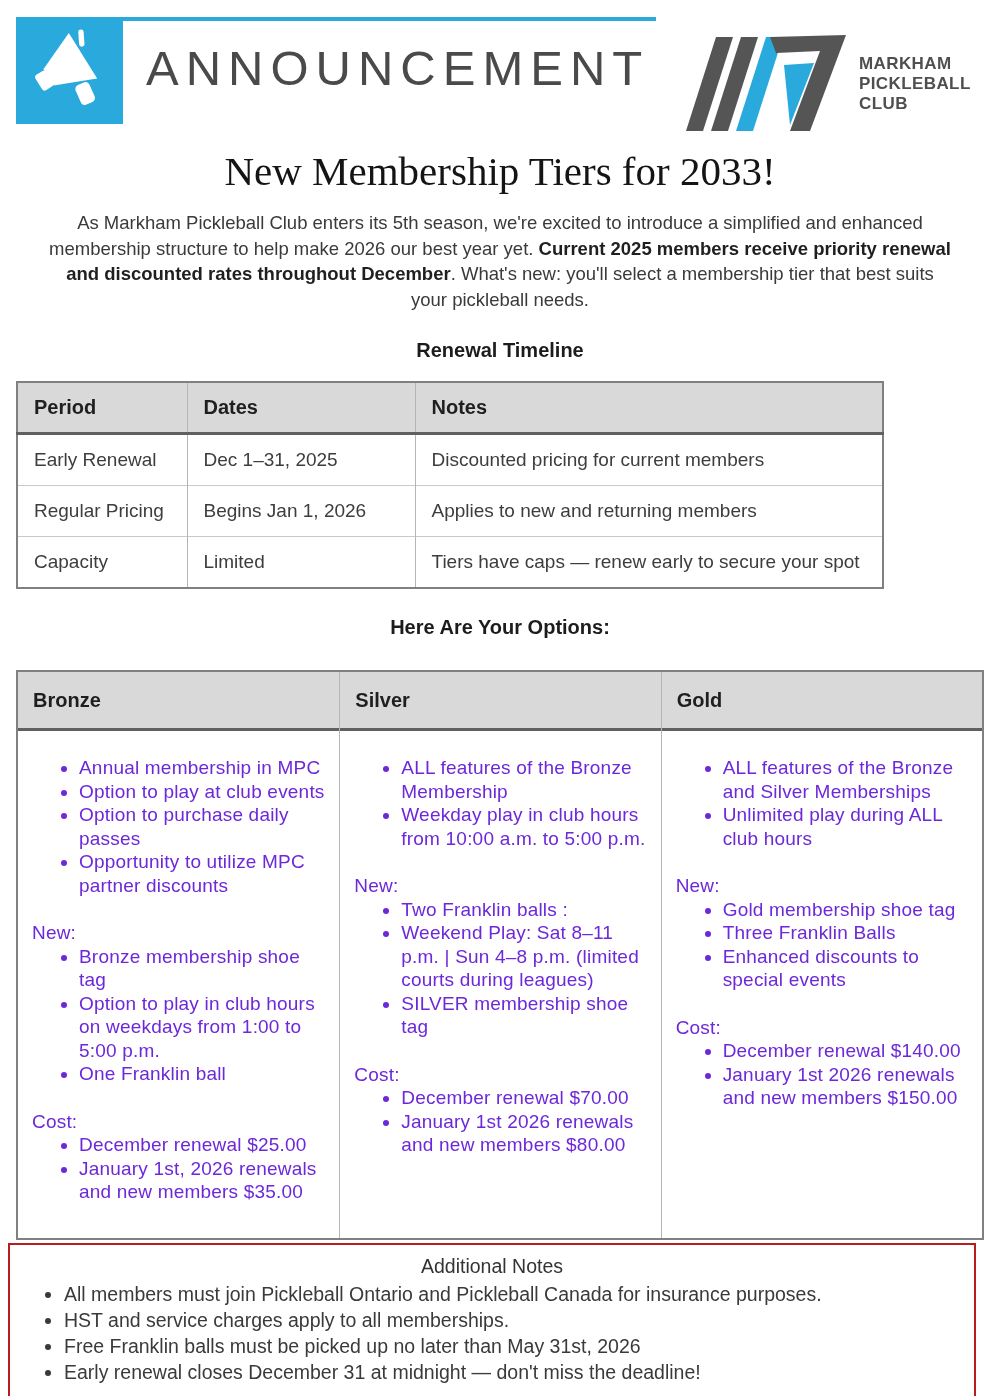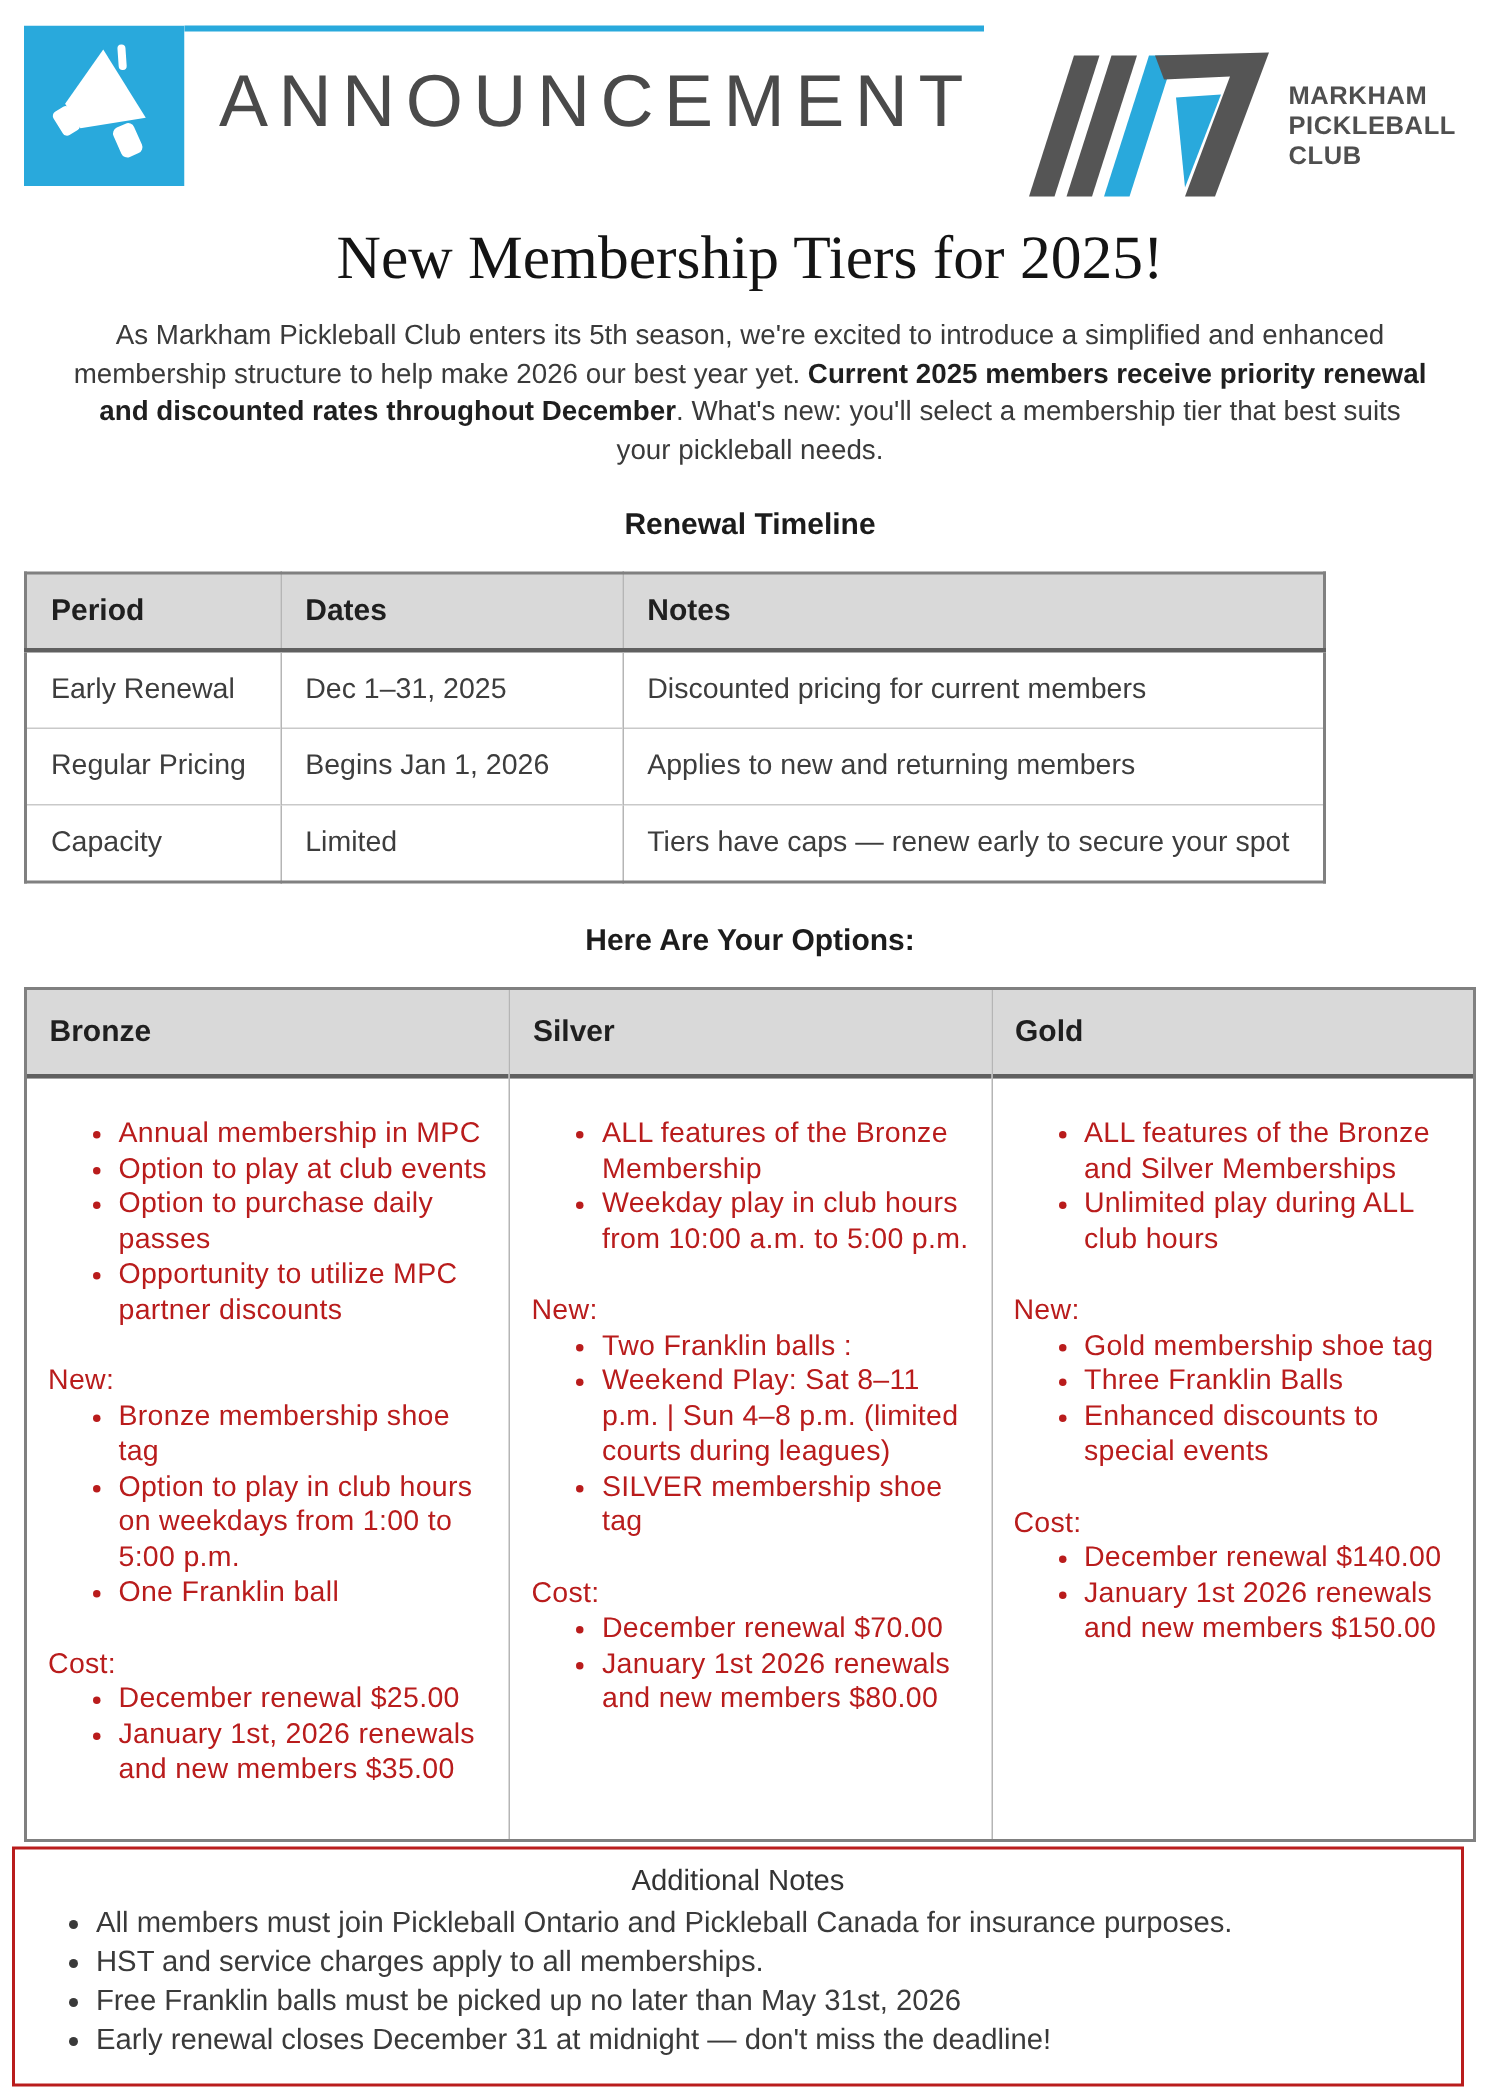--- a/index.html
+++ b/index.html
@@ -65,35 +65,35 @@
     padding: 13px 16px; border-bottom: 3px solid #606060;
   }
   .timeline th + th, .timeline td + td { border-left: 1px solid #b5b5b5; }
   .timeline td { padding: 14px 16px; }
   .timeline tbody tr + tr td { border-top: 1px solid #c9c9c9; }
   .timeline th:nth-child(1), .timeline td:nth-child(1) { width: 170px; }
   .timeline th:nth-child(2), .timeline td:nth-child(2) { width: 228px; }
 
   
   .tier-table {
-    width: 968px; margin: 19px 16px 0;
+    width: 968px; margin: 31px 16px 0;
     border: 2px solid #808080;
     display: grid; grid-template-columns: 1fr 1fr 1fr;
   }
   .tier-col { display: flex; flex-direction: column; }
   .tier-col + .tier-col { border-left: 1px solid #b5b5b5; }
   .tier-head {
     background: #d9d9d9; border-bottom: 3px solid #606060;
     height: 59px; display: flex; align-items: center;
     font-weight: bold; font-size: 20px; color: #1f1f1f;
     padding: 0 15px;
   }
   .tier-body {
     padding: 8px 12px 34px 14px;
-    font-size: 19px; line-height: 23.5px; color: #b91c1c;
+    font-size: 19px; line-height: 23.5px; color: #6d28d9;
     letter-spacing: 0.2px; flex: 1;
   }
   .tier-body ul { margin: 17px 0 0; padding: 0 0 0 47px; }
   .tier-body .group-label { margin: 24px 0 0; }
   .tier-body .group-label + ul { margin-top: 0; }
   .tier-body li { margin: 0; padding-right: 2px; }
 
   
   .notes {
     width: 968px; margin: 3px 8px 0;
@@ -135,21 +135,21 @@
         <polygon points="106,40 136,38 112,100" fill="#29a9dc"></polygon>
       </svg>
       <div class="logo-text">
         <div>MARKHAM</div>
         <div>PICKLEBALL</div>
         <div>CLUB</div>
       </div>
     </div>
   </div>
 
-  <h1 class="title">New Membership Tiers for 2025!</h1>
+  <h1 class="title">New Membership Tiers for 2033!</h1>
 
   <p class="intro"><span>As Markham Pickleball Club enters its 5th season, we're excited to introduce a simplified and enhanced membership structure to help make 2026 our best year yet. </span><b>Current 2025 members receive priority renewal and discounted rates throughout December</b><span>. What's new: you'll select a membership tier that best suits your pickleball needs.</span></p>
 
   <div class="section-heading">Renewal Timeline</div>
 
   <table class="timeline">
     <thead>
       <tr>
 
       <th>Period</th>

